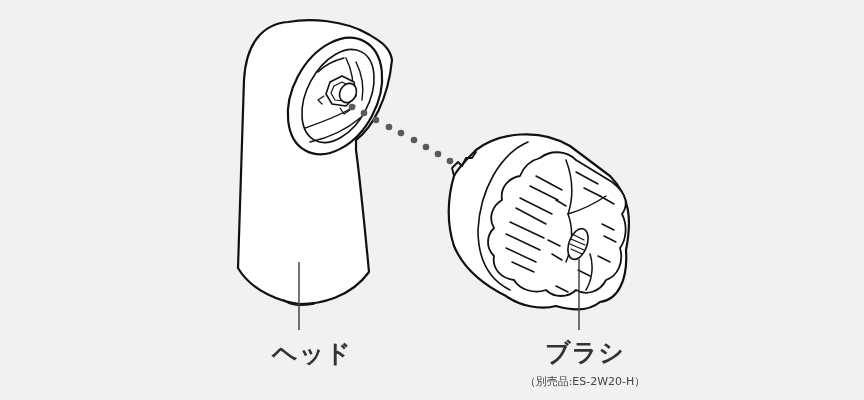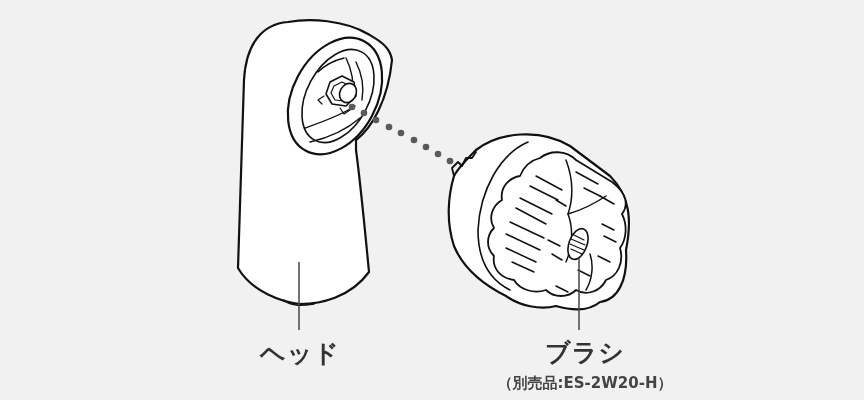--- a/index.html
+++ b/index.html
@@ -26,26 +26,26 @@
       color: #333333;
       white-space: nowrap;
       text-align: center;
     }
     .label-main {
       font-size: 25px;
       font-weight: bold;
       letter-spacing: 1px;
     }
     .label-sub {
-      font-size: 15px;
-      font-weight: bold;
+      font-size: 11px;
+      font-weight: normal;
       color: #444444;
     }
     #label-head {
-      left: 240px;
+      left: 252px;
       top: 337px;
       width: 120px;
     }
     #label-brush {
       left: 520px;
       top: 336px;
       width: 130px;
       text-align: center;
     }
     #label-brush-sub {

